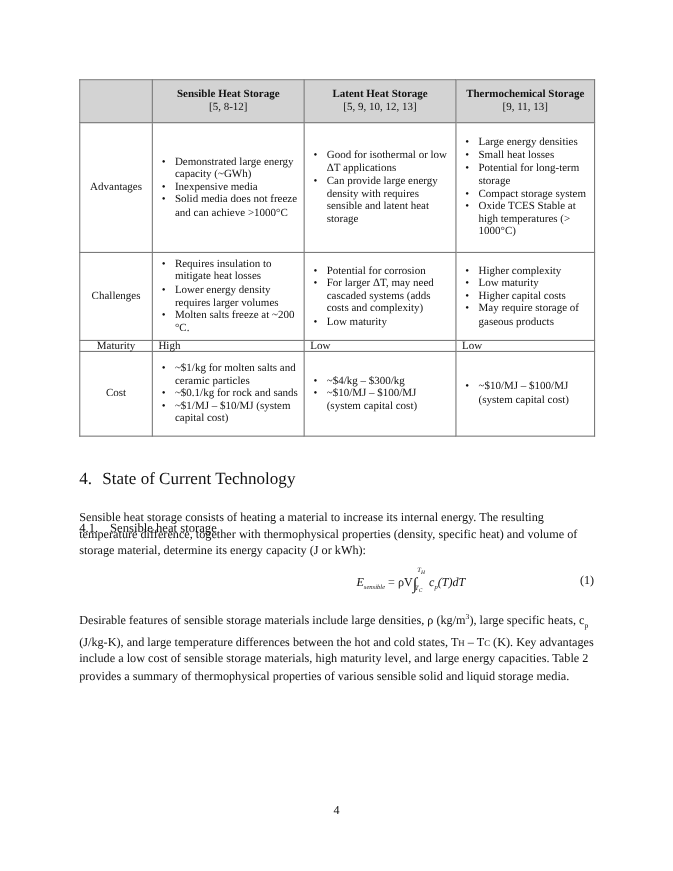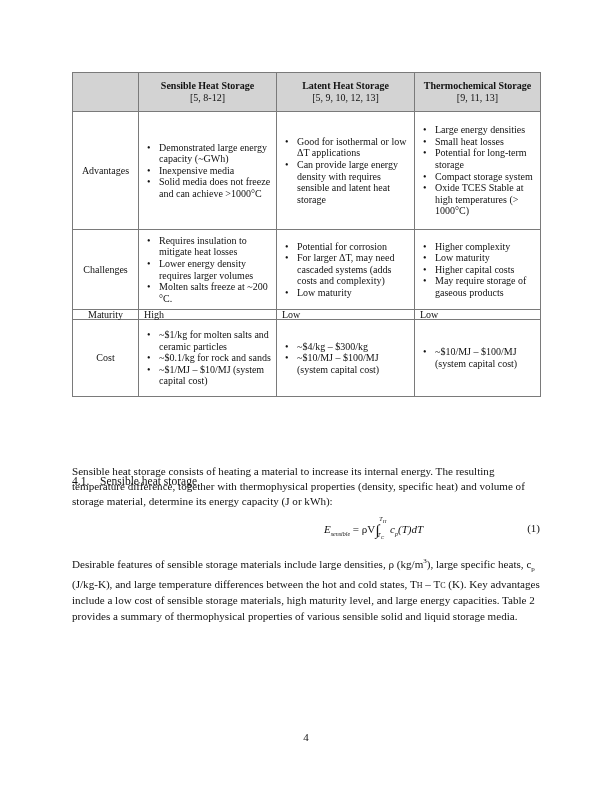--- a/index.html
+++ b/index.html
@@ -146,20 +146,23 @@
         </td>
         <td>
           <ul>
             <li>~$10/MJ – $100/MJ (system capital cost)</li>
           </ul>
         </td>
       </tr>
     </tbody>
   </table>
 
+  <div class="h1">
+    <span class="num">4.</span><span>State of Current Technology</span>
+  </div>
 
   <div class="h2">
     <span class="num">4.1.</span><span>Sensible heat storage</span>
   </div>
 
   <div class="para p1">Sensible heat storage consists of heating a material to increase its internal energy. The resulting temperature difference, together with thermophysical properties (density, specific heat) and volume of storage material, determine its energy capacity (J or kWh):</div>
 
   <div class="eq">
     <span class="formula"><span>E</span><sub>sensible</sub><span style="font-style:normal"> = ρV</span><span class="integral">∫</span><span class="lims"><span class="up">T<sub style="font-size:5px">H</sub></span><span class="lo">T<sub style="font-size:5px">C</sub></span></span> <span>c</span><sub>p</sub><span>(T)dT</span></span>
     <span class="eqnum">(1)</span>

